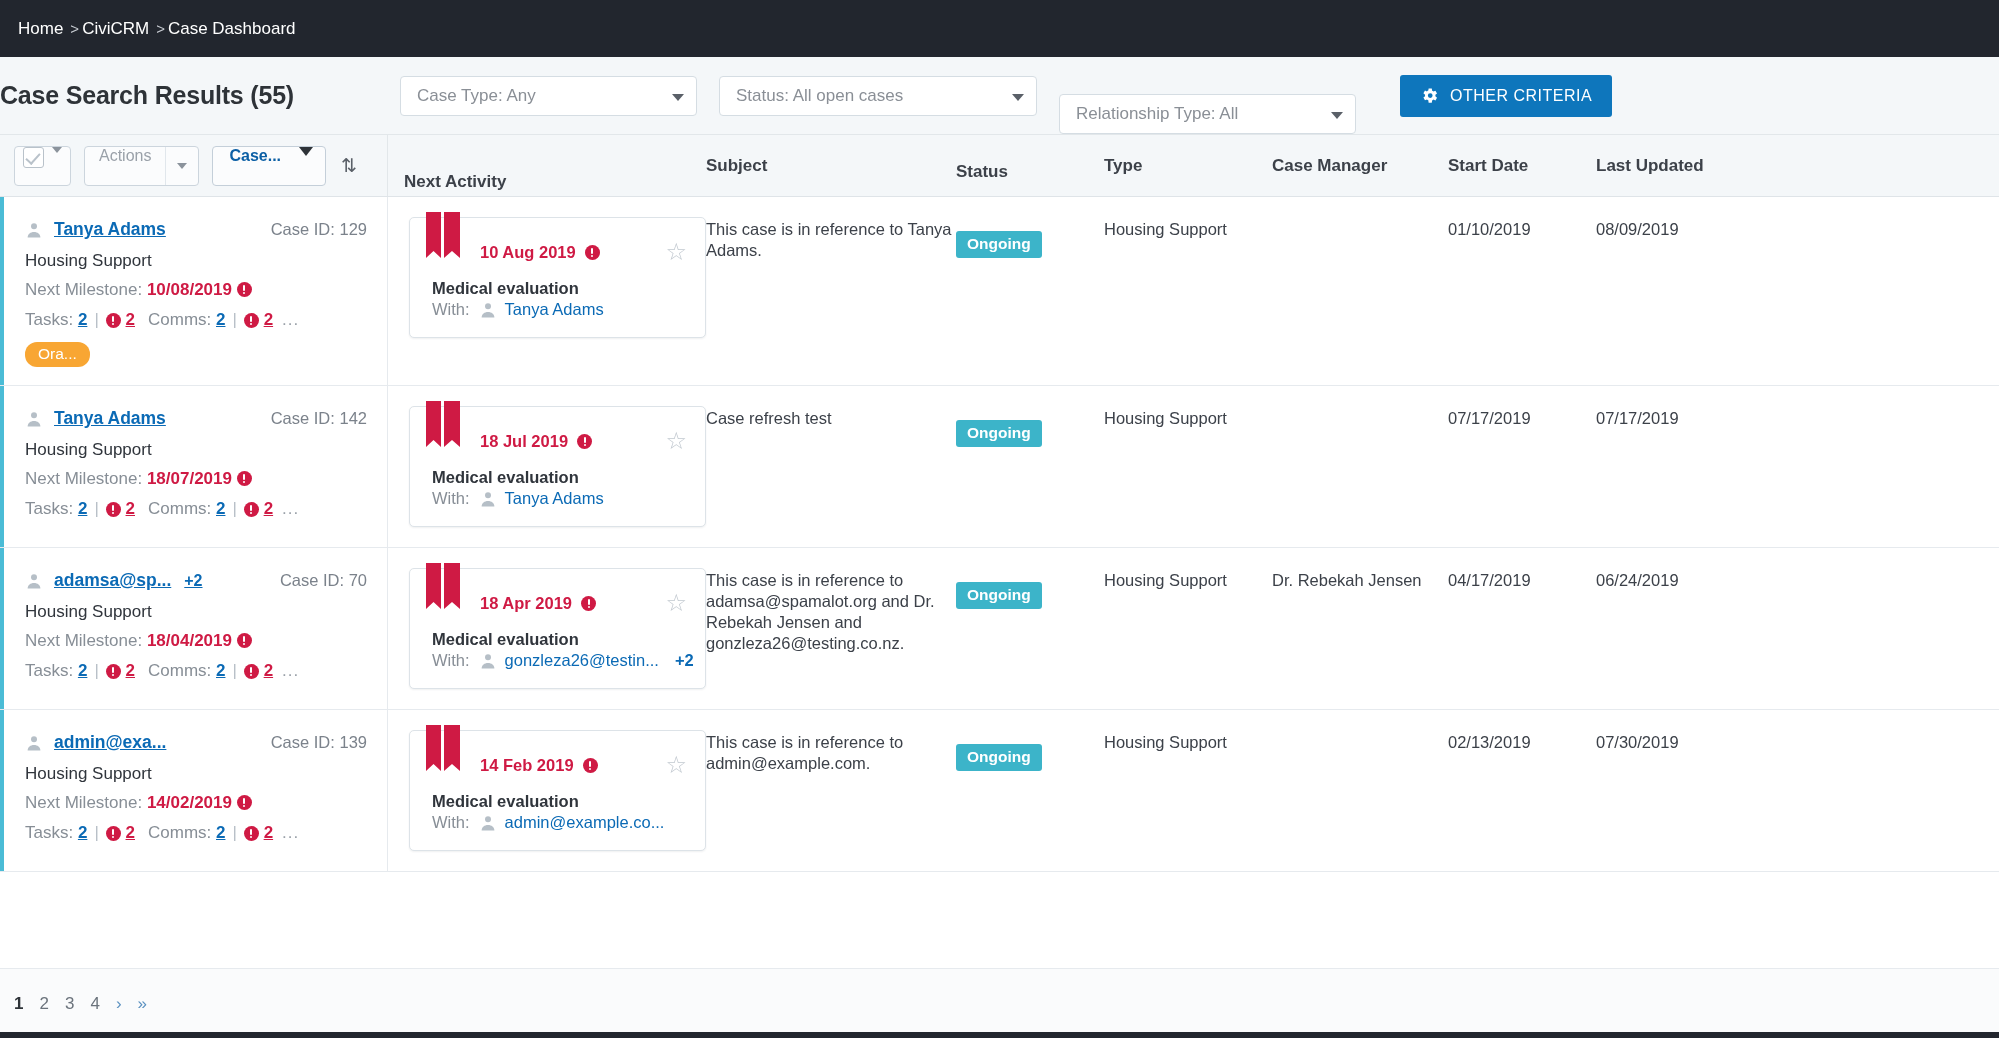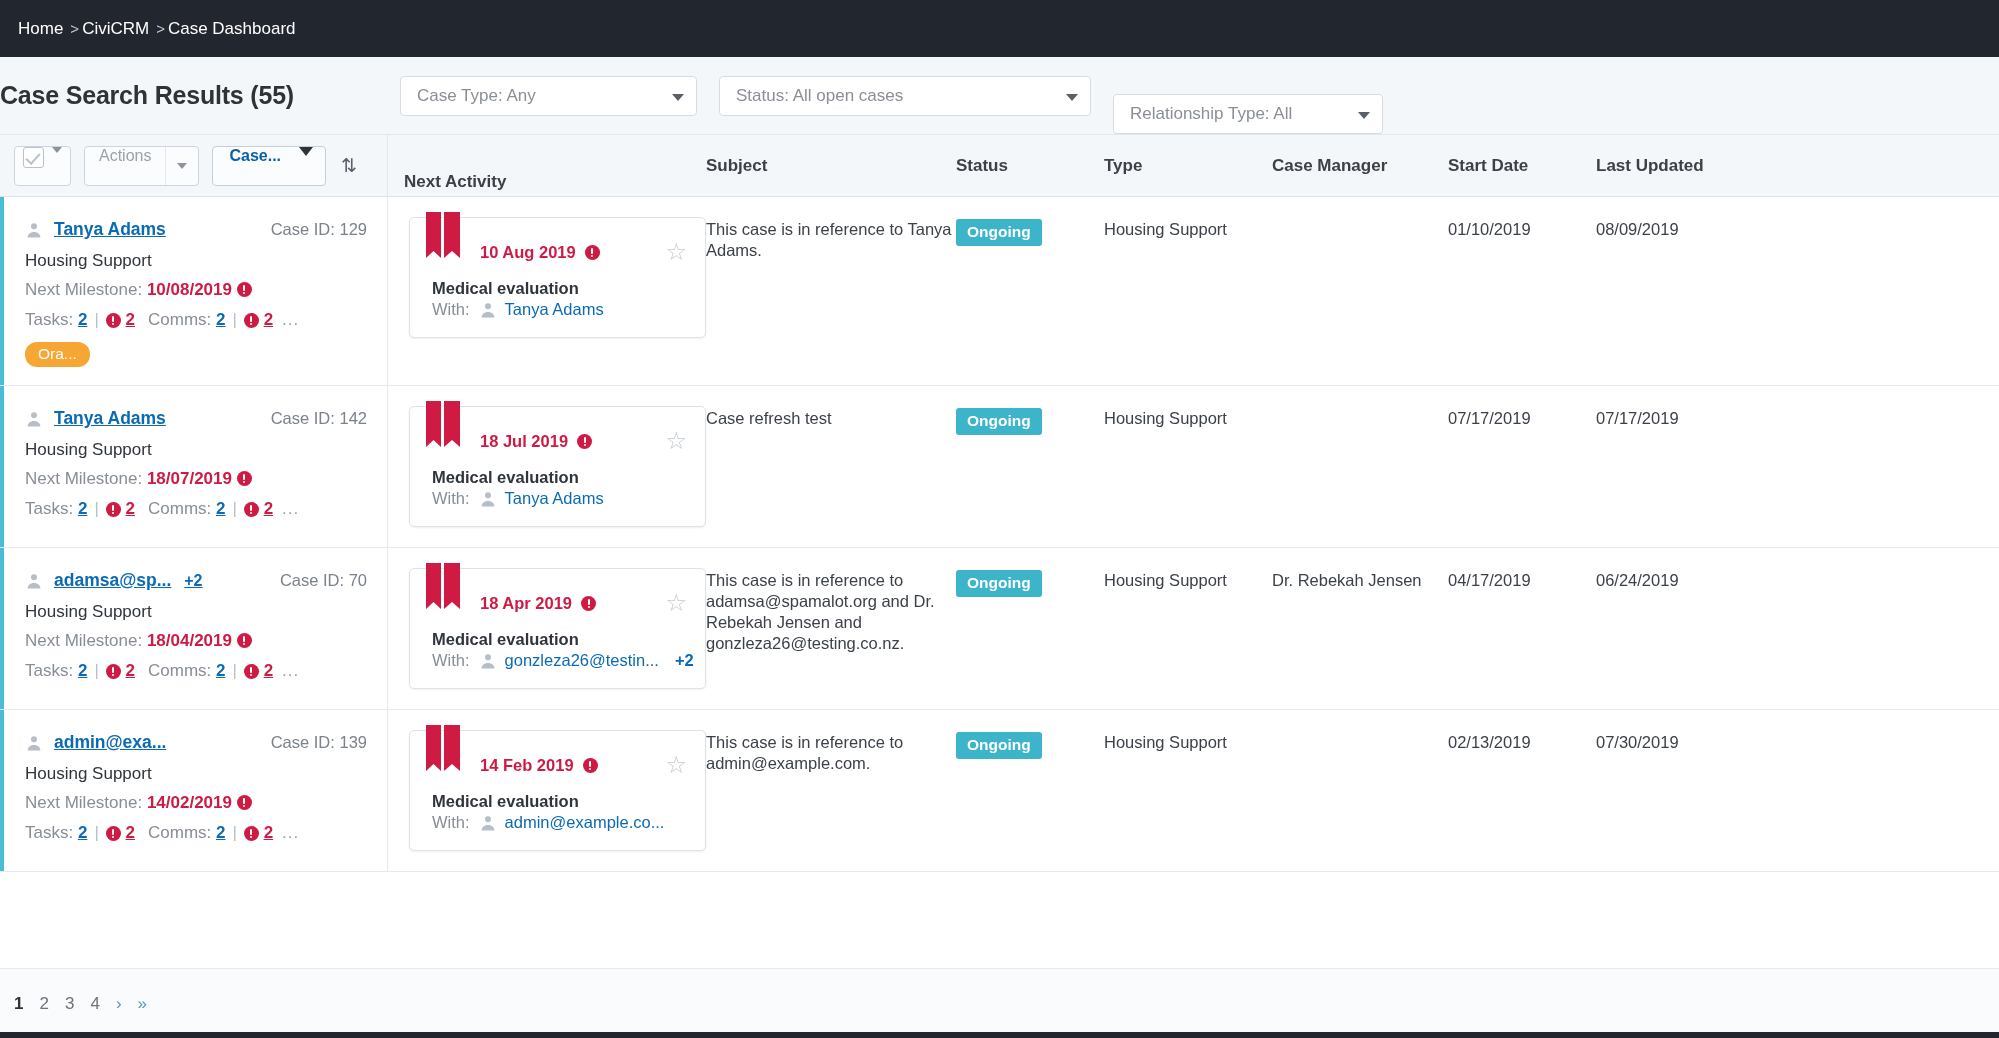--- a/index.html
+++ b/index.html
@@ -30,22 +30,22 @@
     width:400px; letter-spacing:-0.2px;
   }
   .filters { display:flex; align-items:center; gap:22px; }
   .select-box {
     position:relative; height:40px; background:#fff;
     border:1px solid #d5dde3; border-radius:4px;
     display:flex; align-items:center; padding:0 34px 0 16px;
     font-size:17px; color:#8a8f96;
   }
   .select-box.w1 { width:297px; }
-  .select-box.w2 { width:372px; }
-  .select-box.w3 { width:270px;margin-top:37px; }
+  .select-box.w2 { width:318px; }
+  .select-box.w3 { width:297px;margin-top:37px; }
   .caret {
     position:absolute; right:12px; top:50%; margin-top:-2px;
     width:0;height:0;border-left:6px solid transparent;border-right:6px solid transparent;
     border-top:7px solid #5a6068;
   }
   .btn-primary {
     margin-left:22px; height:42px; background:#0e76bc; color:#fff;
     border:none; border-radius:3px; display:flex; align-items:center;
     gap:11px; padding:0 20px; font-size:16px; letter-spacing:0.5px;
     font-family:"Liberation Sans", sans-serif; cursor:pointer;
@@ -86,21 +86,21 @@
   }
   .caret-solid { width:0;height:0;border-left:7px solid transparent;border-right:7px solid transparent;border-top:9px solid #2e3338;}
   .sort-ico { color:#5a6068; font-size:19px; line-height:1; margin-left:2px; }
 
   .th-cols { flex:1; display:flex; align-items:center; height:100%; }
   .th { font-size:17px; color:#3c4149; font-weight:bold; }
 
   
   .c-next  { width:318px; flex:0 0 318px; padding-left:16px;margin-top:32px; }
   .c-subj  { width:250px; flex:0 0 250px; }
-  .c-stat  { width:148px; flex:0 0 148px; }
+  .c-stat  { width:148px; flex:0 0 148px;margin-top:12px; }
   .c-type  { width:168px; flex:0 0 168px; }
   .c-mgr   { width:176px; flex:0 0 176px; }
   .c-start { width:148px; flex:0 0 148px; }
   .c-last  { width:175px; flex:0 0 175px; }
 
   
   .rows { flex:1; overflow:hidden; }
   .row { display:flex; border-bottom:1px solid #e6eaee; background:#fff; }
   .row:last-child { border-bottom:1px solid #e6eaee; }
 
@@ -189,20 +189,26 @@
         <span class="caret"></span>
       </div>
       <div class="select-box w2">
         <span>Status: All open cases</span>
         <span class="caret"></span>
       </div>
       <div class="select-box w3">
         <span>Relationship Type: All</span>
         <span class="caret"></span>
       </div>
+      <button class="btn-primary">
+        <svg class="gear" viewBox="0 0 24 24">
+          <path fill="#fff" d="M19.4 13a7.8 7.8 0 0 0 0-2l2.1-1.6-2-3.5-2.5 1a7.7 7.7 0 0 0-1.7-1L14.9 3h-4l-.4 2.8c-.6.3-1.2.6-1.7 1l-2.5-1-2 3.5L6.4 11a7.8 7.8 0 0 0 0 2l-2.1 1.6 2 3.5 2.5-1c.5.4 1.1.7 1.7 1l.4 2.9h4l.4-2.8c.6-.3 1.2-.6 1.7-1l2.5 1 2-3.5-2.1-1.7zM12.9 15a3 3 0 1 1 0-6 3 3 0 0 1 0 6z"></path>
+        </svg>
+        <span>OTHER CRITERIA</span>
+      </button>
     </div>
   </div>
 
   <div class="table-head">
     <div class="th-left">
       <div class="ctl ctl-check">
         <span class="cb"></span>
         <span class="mini-caret"></span>
       </div>
       <div class="ctl ctl-actions">

